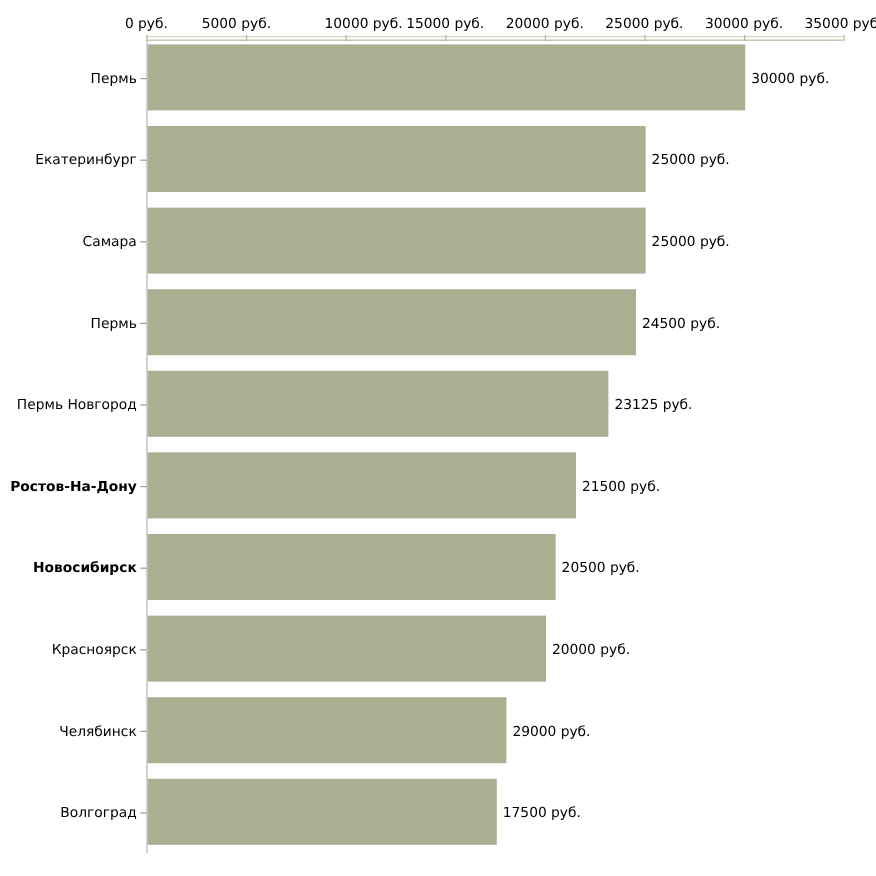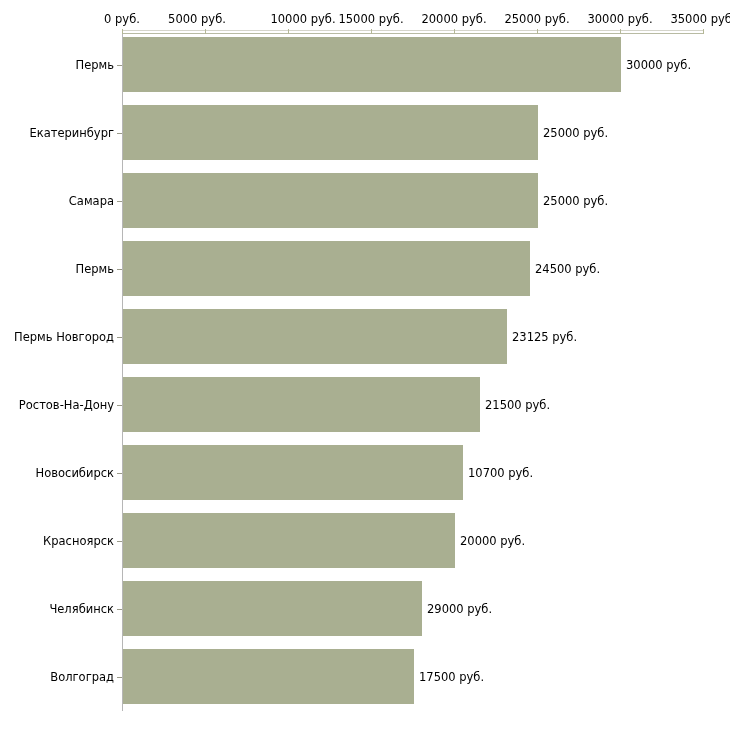--- a/index.html
+++ b/index.html
@@ -121,26 +121,26 @@
     <div class="bar" title="Пермь: 24500 руб." style="left: 123px; top: 241px; width: 407px; height: 55px; background: rgb(169, 175, 145);"></div>
     <div class="y-tick" style="left: 117px; top: 269px;"></div>
     <div class="cat-label" style="right: 616px; top: 269px; padding-left: 24px;">Пермь</div>
     <div class="bar-value-label" style="left: 535px; top: 269px;">24500 руб.</div>
     <div class="bar" title="Нижний Новгород: 23125 руб." style="left: 123px; top: 309px; width: 384px; height: 55px; background: rgb(169, 175, 145);"></div>
     <div class="y-tick" style="left: 117px; top: 337px;"></div>
     <div class="cat-label" style="right: 616px; top: 337px;">Пермь Новгород</div>
     <div class="bar-value-label" style="left: 512px; top: 337px;">23125 руб.</div>
     <div class="bar" title="Ростов-На-Дону: 21500 руб." style="left: 123px; top: 377px; width: 357px; height: 55px; background: rgb(169, 175, 145);"></div>
     <div class="y-tick" style="left: 117px; top: 405px;"></div>
-    <div class="cat-label" style="right: 616px; top: 405px;">Ростов-На-Дону</div>
+    <div class="cat-label" style="right: 616px; top: 405px; font-weight: bold;">Ростов-На-Дону</div>
     <div class="bar-value-label" style="left: 485px; top: 405px;">21500 руб.</div>
     <div class="bar" title="Новосибирск: 20500 руб." style="left: 123px; top: 445px; width: 340px; height: 55px; background: rgb(169, 175, 145);"></div>
     <div class="y-tick" style="left: 117px; top: 473px;"></div>
-    <div class="cat-label" style="right: 616px; top: 473px;">Новосибирск</div>
-    <div class="bar-value-label" style="left: 468px; top: 473px;">10700 руб.</div>
+    <div class="cat-label" style="right: 616px; top: 473px; font-weight: bold;">Новосибирск</div>
+    <div class="bar-value-label" style="left: 468px; top: 473px;">20500 руб.</div>
     <div class="bar" title="Красноярск: 20000 руб." style="left: 123px; top: 513px; width: 332px; height: 55px; background: rgb(169, 175, 145);"></div>
     <div class="y-tick" style="left: 117px; top: 541px;"></div>
     <div class="cat-label" style="right: 616px; top: 541px;">Красноярск</div>
     <div class="bar-value-label" style="left: 460px; top: 541px;">20000 руб.</div>
     <div class="bar" title="Челябинск: 18000 руб." style="left: 123px; top: 581px; width: 299px; height: 55px; background: rgb(169, 175, 145);"></div>
     <div class="y-tick" style="left: 117px; top: 609px;"></div>
     <div class="cat-label" style="right: 616px; top: 609px; text-align: right;">Челябинск</div>
     <div class="bar-value-label" style="left: 427px; top: 609px;">29000 руб.</div>
     <div class="bar" title="Волгоград: 17500 руб." style="left: 123px; top: 649px; width: 291px; height: 55px; background: rgb(169, 175, 145);"></div>
     <div class="y-tick" style="left: 117px; top: 677px;"></div>

